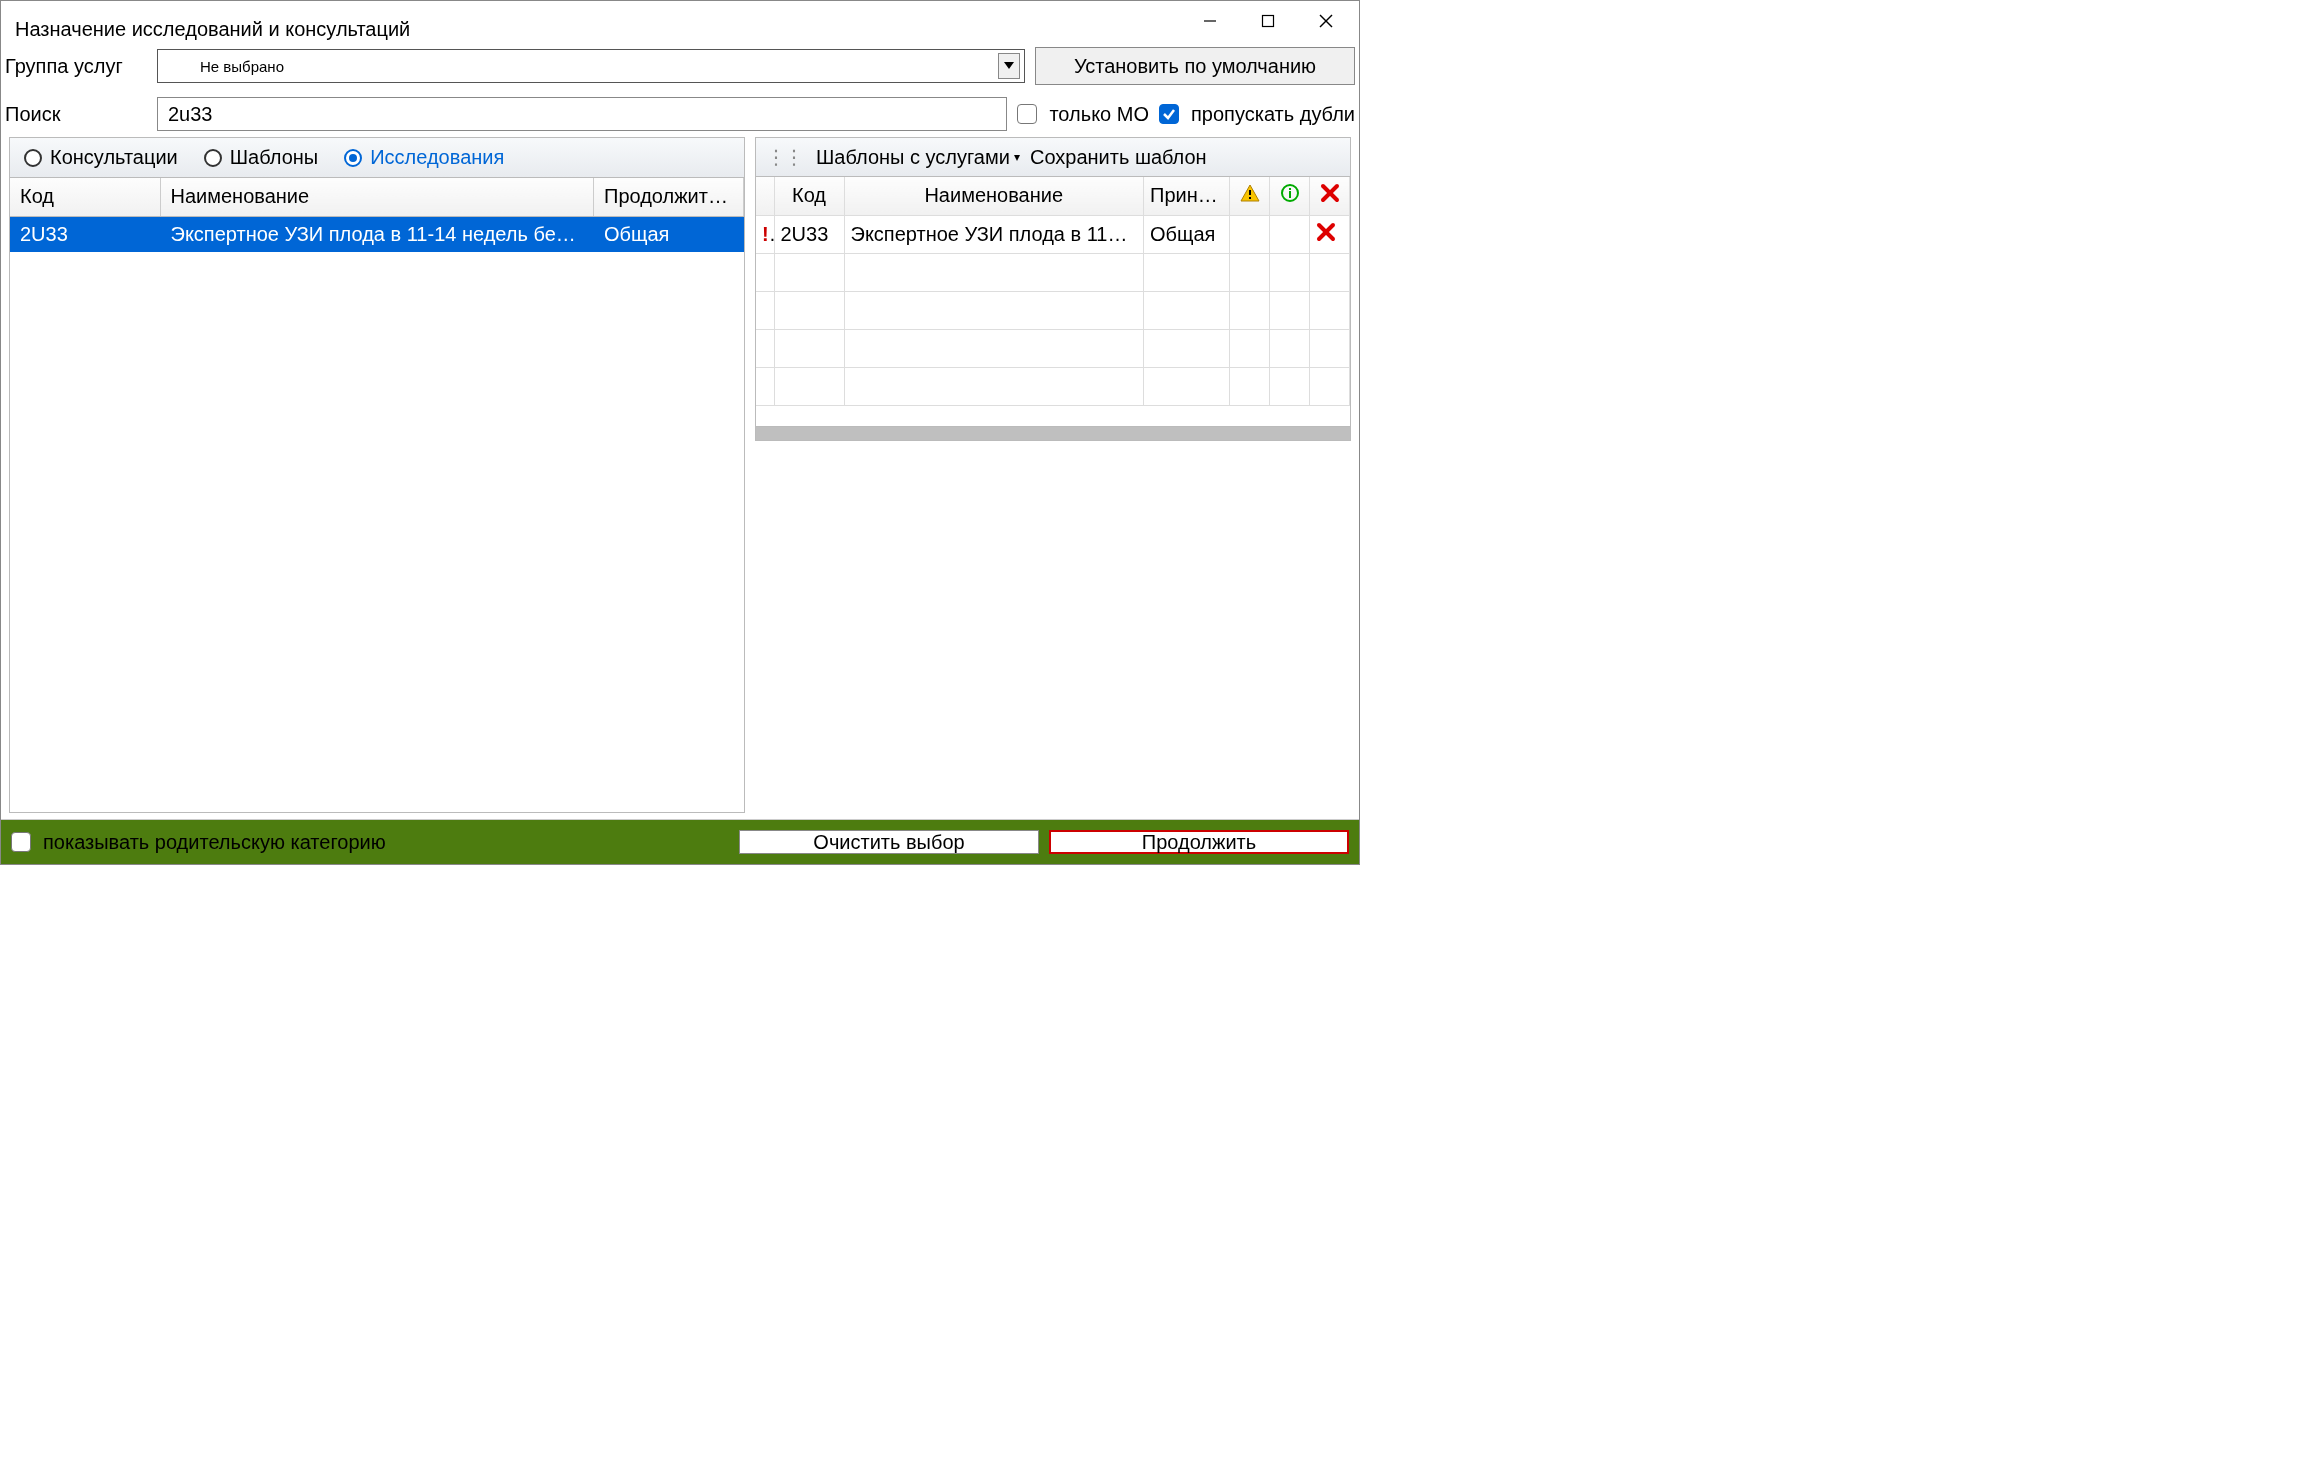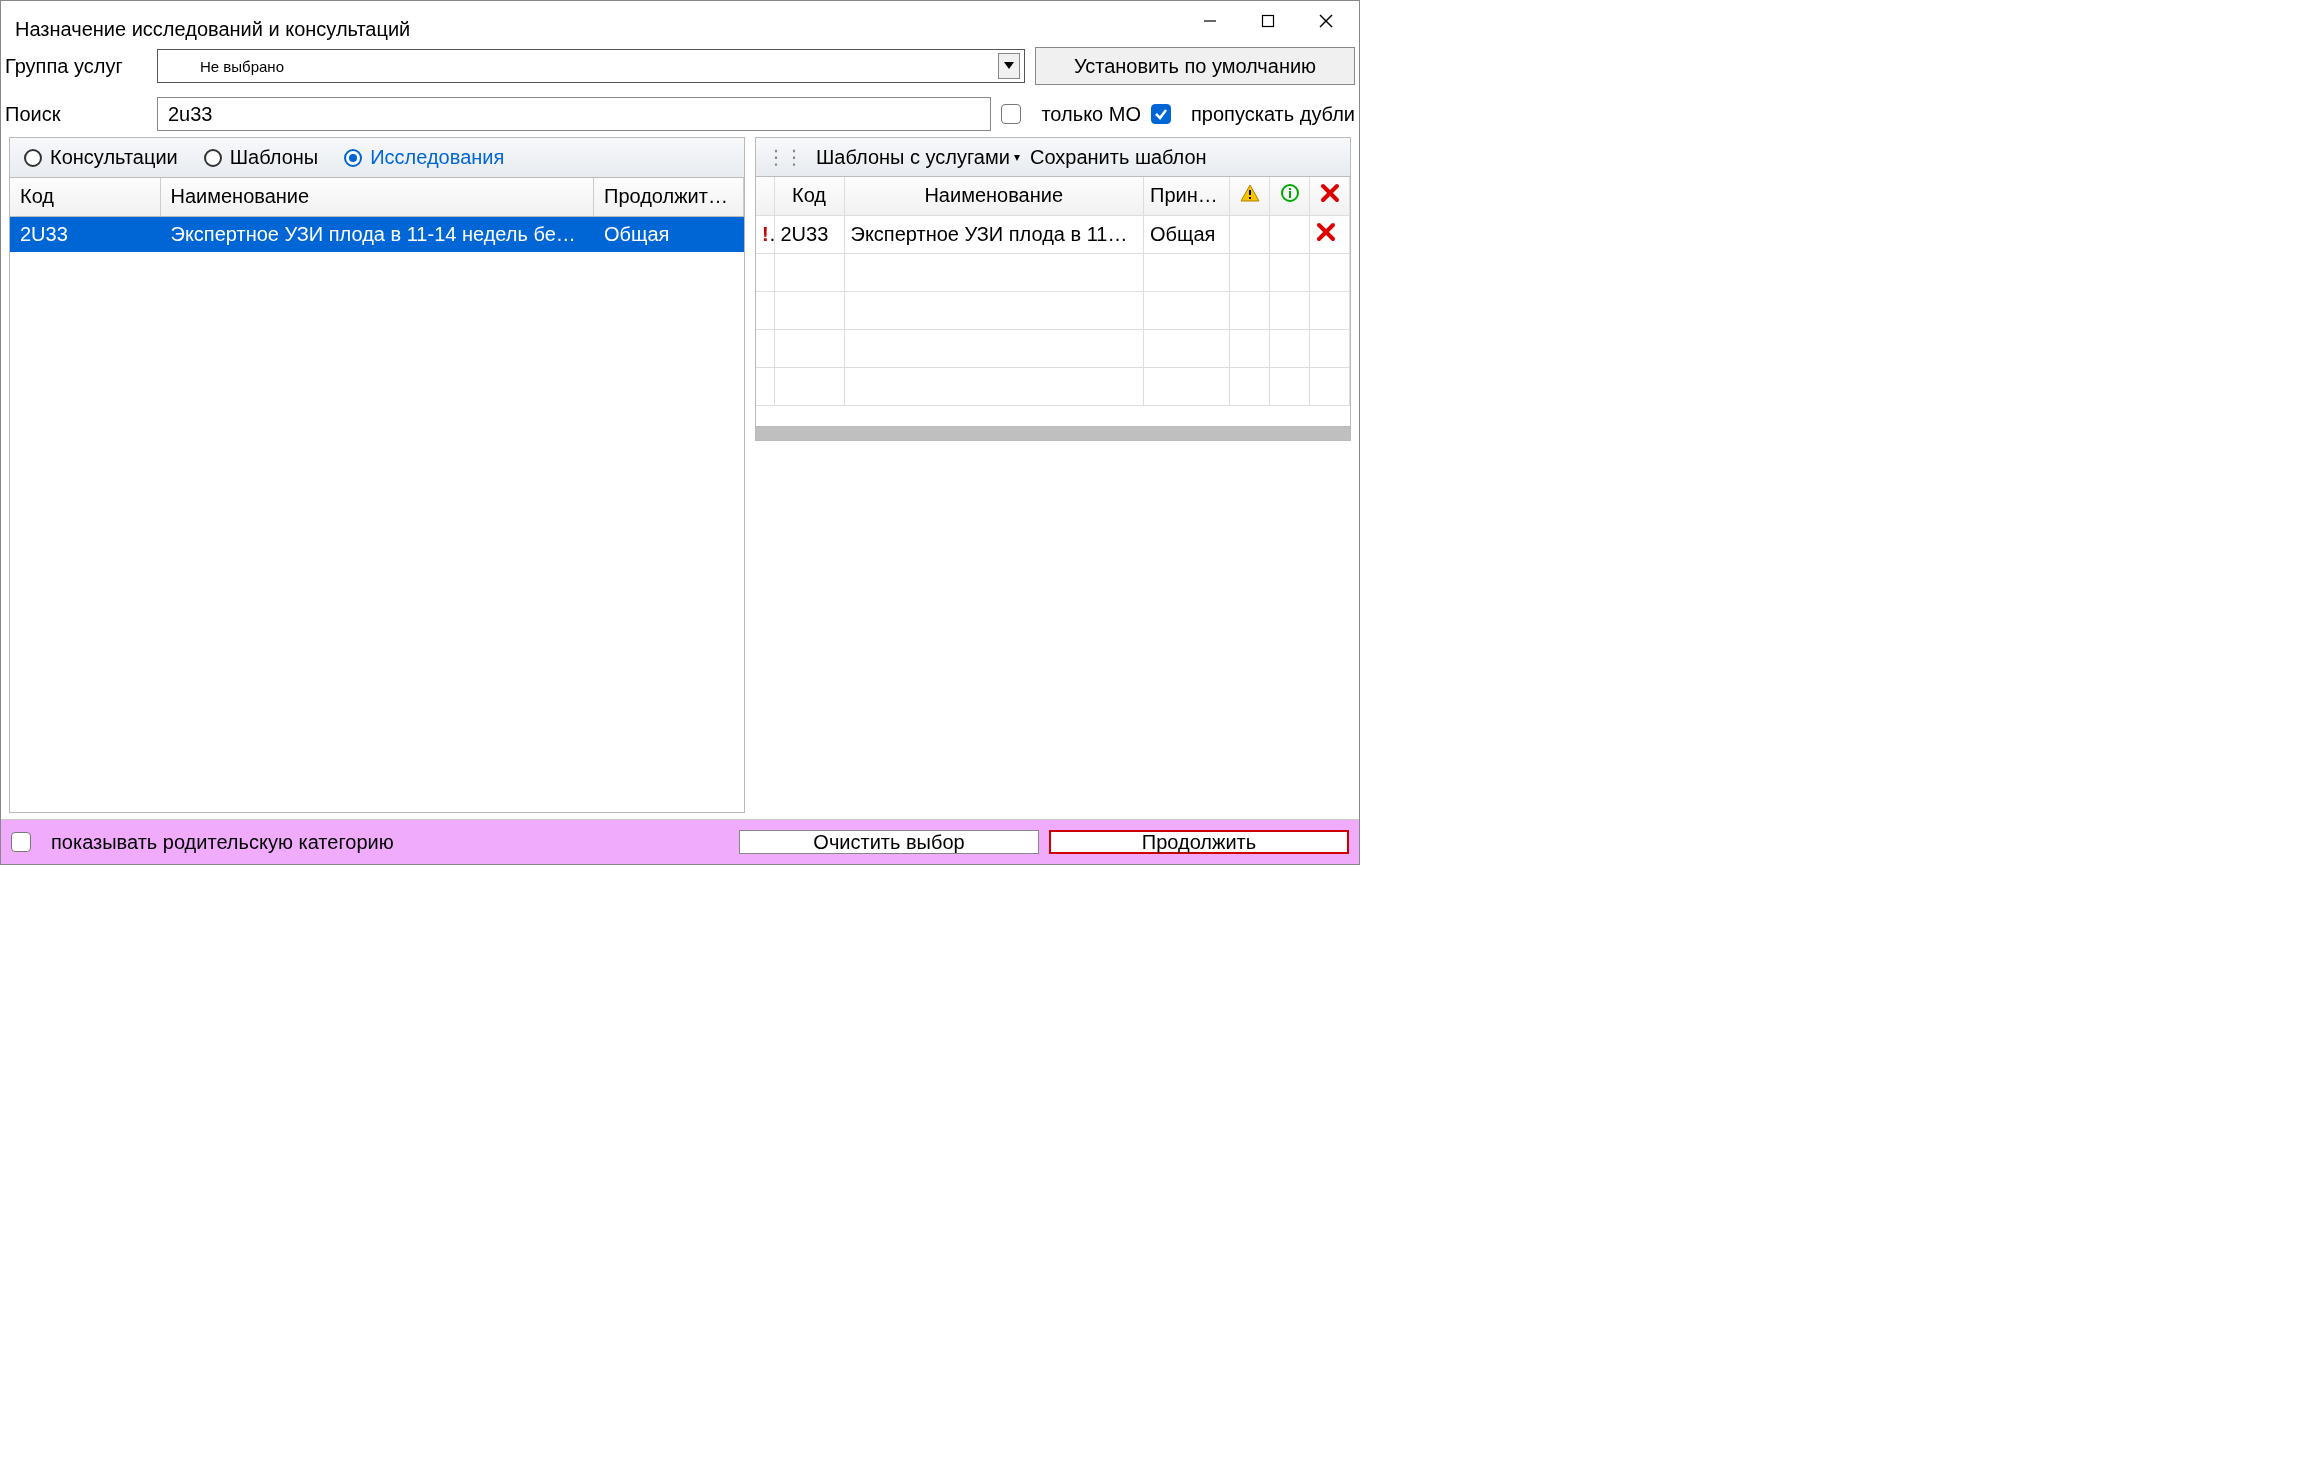--- a/index.html
+++ b/index.html
@@ -59,21 +59,21 @@
       display: flex; align-items: center; justify-content: center;
     }
     
     .search-input {
       flex: 1;
       height: 34px;
       border: 1px solid #888;
       padding: 0 10px;
       font-size: 20px;
     }
-    .chk-row { display: flex; align-items: center; gap: 20px; }
+    .chk-row { display: flex; align-items: center; gap: 12px; }
     .chk {
       width: 20px; height: 20px; border: 1.5px solid #777; border-radius: 4px;
       display: inline-flex; align-items: center; justify-content: center;
       background: #fff;
     }
     .chk.checked { background: #0066d6; border-color: #0066d6; }
     .chk.checked svg { width: 14px; height: 14px; stroke: #fff; stroke-width: 2.5; fill: none; }
     .chk-label { font-size: 20px; }
     
     .main { flex: 1; display: flex; padding: 0 8px 6px 8px; gap: 10px; overflow: hidden; }
@@ -159,21 +159,21 @@
       height: 14px; background: #bfbfbf;
       border: 1px solid #bbb; border-top: none;
     }
     
     .footer {
       display: flex;
       align-items: center;
       padding: 10px;
       gap: 10px;
       border-top: 1px solid #ccc;
-      background: #f0abfc;
+      background: #4d7c0f;
     }
     .footer .spacer { flex: 1; }
     .btn {
       height: 24px;
       border: 1px solid #888;
       background: #fff;
       padding: 0 30px;
       font-size: 20px;
       min-width: 300px;
       display: flex; align-items: center; justify-content: center;

